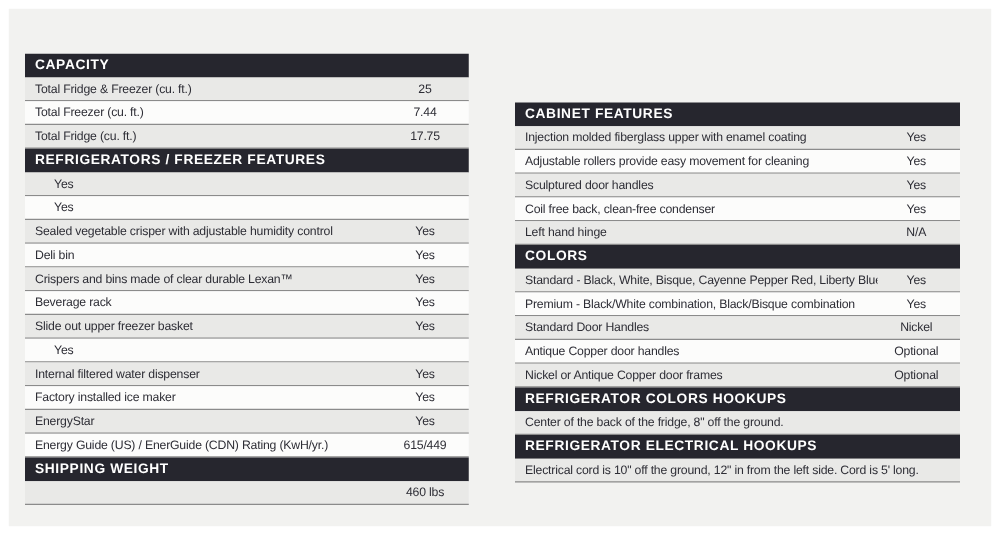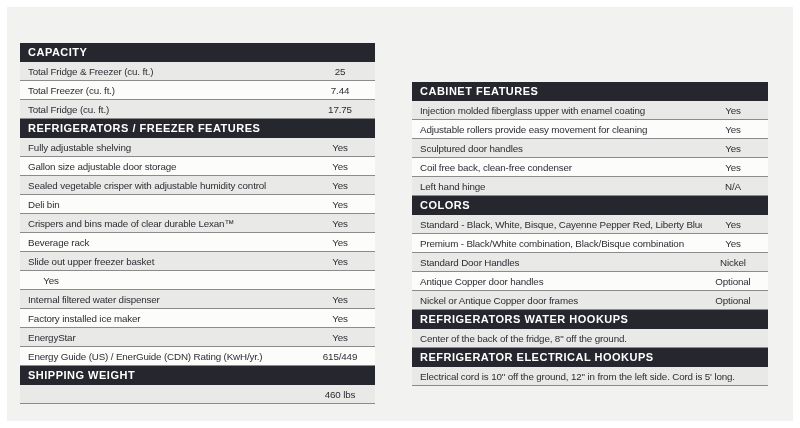--- a/index.html
+++ b/index.html
@@ -75,25 +75,23 @@
       <div class="spec-row">
         <span class="spec-label">Total Freezer (cu. ft.)</span>
         <span class="spec-value">7.44</span>
       </div>
       <div class="spec-row alt">
         <span class="spec-label">Total Fridge (cu. ft.)</span>
         <span class="spec-value">17.75</span>
       </div>
       <div class="section-header">REFRIGERATORS / FREEZER FEATURES</div>
       <div class="spec-row alt">
-        <span class="spec-label">Fully adjustable shelving</span>
         <span class="spec-value">Yes</span>
       </div>
       <div class="spec-row">
-        <span class="spec-label">Gallon size adjustable door storage</span>
         <span class="spec-value">Yes</span>
       </div>
       <div class="spec-row alt">
         <span class="spec-label">Sealed vegetable crisper with adjustable humidity control</span>
         <span class="spec-value">Yes</span>
       </div>
       <div class="spec-row">
         <span class="spec-label">Deli bin</span>
         <span class="spec-value">Yes</span>
       </div>
@@ -170,21 +168,21 @@
         <span class="spec-value">Nickel</span>
       </div>
       <div class="spec-row">
         <span class="spec-label">Antique Copper door handles</span>
         <span class="spec-value">Optional</span>
       </div>
       <div class="spec-row alt">
         <span class="spec-label">Nickel or Antique Copper door frames</span>
         <span class="spec-value">Optional</span>
       </div>
-      <div class="section-header">REFRIGERATORS WATER HOOKUPS</div>
+      <div class="section-header">REFRIGERATOR COLORS HOOKUPS</div>
       <div class="spec-row alt note">
         <span class="spec-label">Center of the back of the fridge, 8" off the ground.</span>
       </div>
       <div class="section-header">REFRIGERATOR ELECTRICAL HOOKUPS</div>
       <div class="spec-row alt note">
         <span class="spec-label">Electrical cord is 10" off the ground, 12" in from the left side. Cord is 5' long.</span>
       </div>
     </div>
 </div>
 

